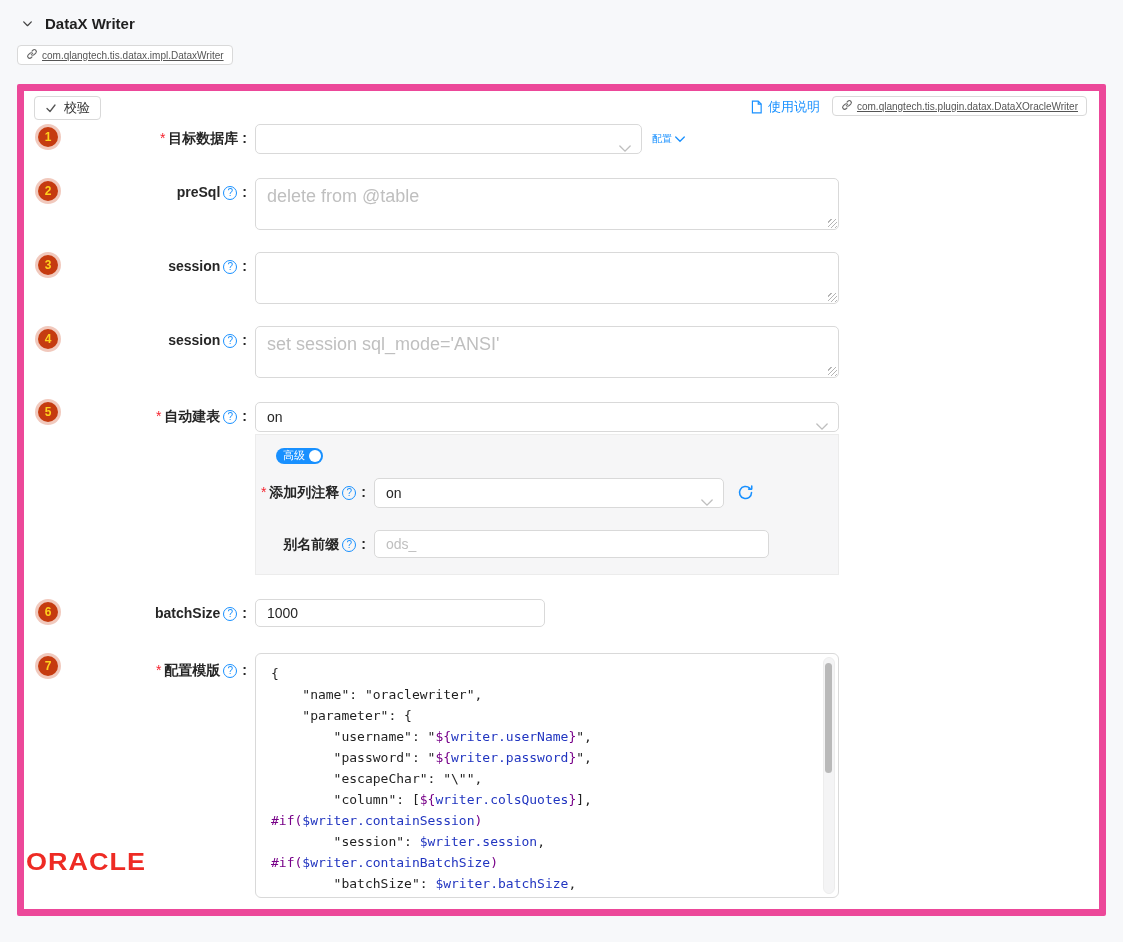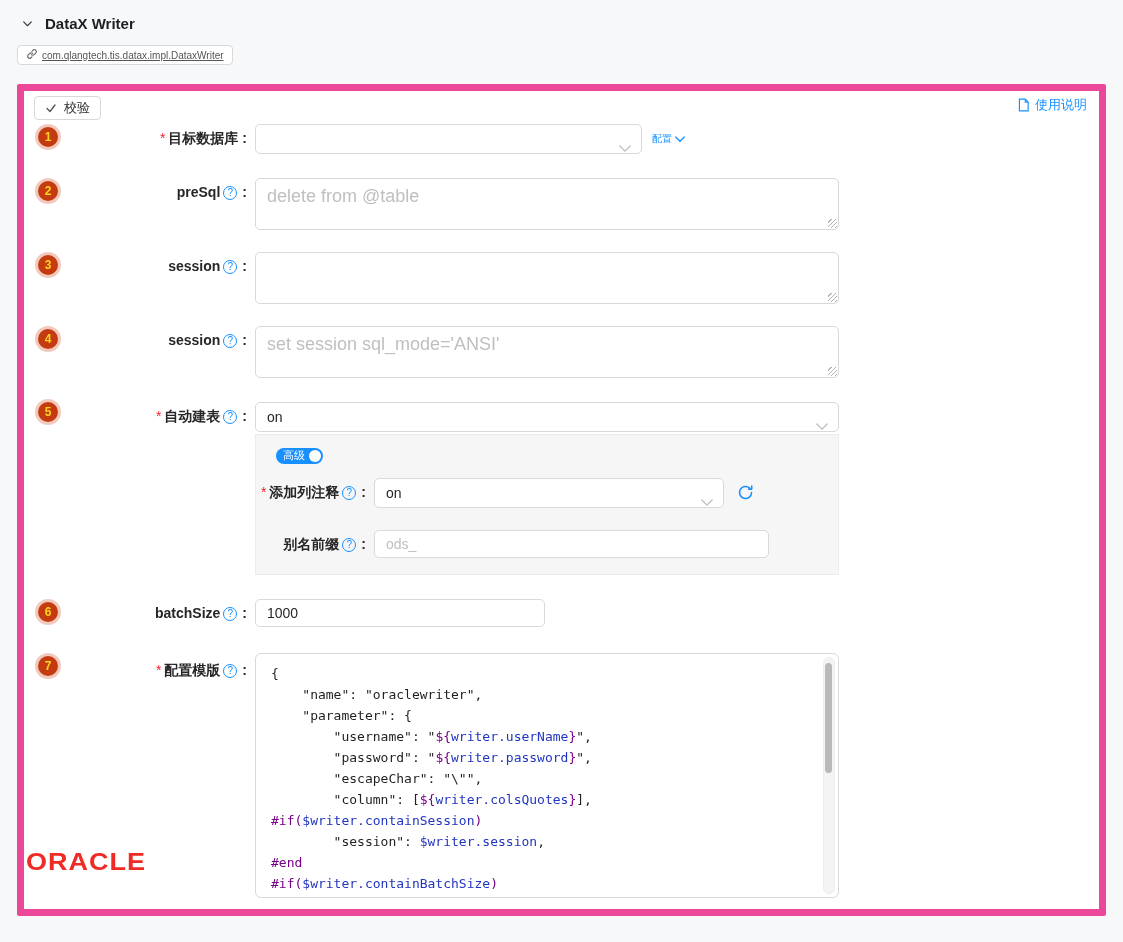--- a/index.html
+++ b/index.html
@@ -176,20 +176,29 @@
         <span>校验</span>
       </button>
       <div class="header-right">
         <span class="usage-link">
           <svg width="13" height="14" viewBox="0 0 20 24">
               <path d="M3 2h10l5 5v15H3z" fill="none" stroke="#1890ff" stroke-width="2"></path>
               <path d="M13 2v5h5" fill="none" stroke="#1890ff" stroke-width="2"></path>
             </svg>
           <span>使用说明</span>
         </span>
+        <span class="plugin-tag">
+          <span>
+            <svg width="12" height="12" viewBox="0 0 24 24">
+                <path d="M10.6 13.4a4 4 0 0 0 5.7 0l3.2-3.2a4 4 0 0 0-5.7-5.7l-1.8 1.8" fill="none" stroke="#666" stroke-width="2.2" stroke-linecap="round"></path>
+                <path d="M13.4 10.6a4 4 0 0 0-5.7 0l-3.2 3.2a4 4 0 0 0 5.7 5.7l1.8-1.8" fill="none" stroke="#666" stroke-width="2.2" stroke-linecap="round"></path>
+              </svg>
+          </span>
+          <span class="tag-text">com.qlangtech.tis.plugin.datax.DataXOracleWriter</span>
+        </span>
       </div>
     </div>
 
     <div class="form-body">
 
       <div class="form-row">
         <span class="num-badge">1</span>
         <div class="label-col">
           <span class="req">*</span><span>目标数据库</span><span class="colon">:</span>
         </div>
@@ -325,21 +334,20 @@
             <div>
                 <div class="code-line"><span class="tk-p">{</span></div>
                 <div class="code-line"><span class="tk-p">    "name": "oraclewriter",</span></div>
                 <div class="code-line"><span class="tk-p">    "parameter": {</span></div>
                 <div class="code-line"><span class="tk-p">        "username": "</span><span class="tk-d">${</span><span class="tk-v">writer.userName</span><span class="tk-d">}</span><span class="tk-p">",</span></div>
                 <div class="code-line"><span class="tk-p">        "password": "</span><span class="tk-d">${</span><span class="tk-v">writer.password</span><span class="tk-d">}</span><span class="tk-p">",</span></div>
                 <div class="code-line"><span class="tk-p">        "escapeChar": "\"",</span></div>
                 <div class="code-line"><span class="tk-p">        "column": [</span><span class="tk-d">${</span><span class="tk-v">writer.colsQuotes</span><span class="tk-d">}</span><span class="tk-p">],</span></div>
                 <div class="code-line"><span class="tk-d">#if(</span><span class="tk-v">$writer.containSession</span><span class="tk-d">)</span></div>
                 <div class="code-line"><span class="tk-p">        "session": </span><span class="tk-v">$writer.session</span><span class="tk-p">,</span></div>
-                <div class="code-line"><span class="tk-d">#end</span></div>
                 <div class="code-line"><span class="tk-d">#if(</span><span class="tk-v">$writer.containBatchSize</span><span class="tk-d">)</span></div>
                 <div class="code-line"><span class="tk-p">        "batchSize": </span><span class="tk-v">$writer.batchSize</span><span class="tk-p">,</span></div>
               </div>
             <div class="scroll-track">
               <div class="scroll-thumb"></div>
             </div>
           </div>
         </div>
       </div>
 

